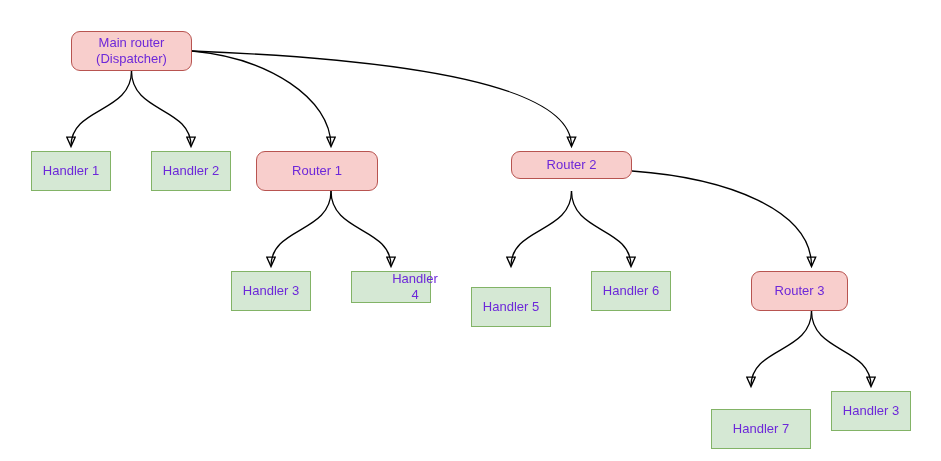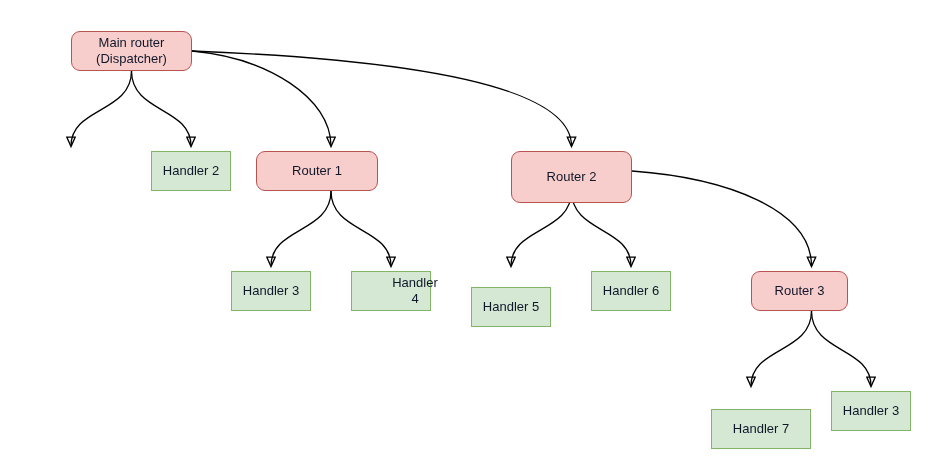--- a/index.html
+++ b/index.html
@@ -28,21 +28,21 @@
     stroke-width: 1.3;
   }
   .node {
     position: absolute;
     box-sizing: border-box;
     display: flex;
     align-items: center;
     justify-content: center;
     text-align: center;
     font-size: 13px;
-    color: #0f172a;
+    color: #6d28d9;
     line-height: 1.25;
   }
   .node span {
     white-space: pre-line;
   }
   .router {
     background: #f8cecc;
     border: 1px solid #b85450;
     border-radius: 9px;
   }
@@ -78,38 +78,41 @@
 
     <path d="M 811.5 311 C 811.5 353, 751 347, 751 386" marker-end="url(#arrow)"></path>
     <path d="M 811.5 311 C 811.5 353, 871 347, 871 386" marker-end="url(#arrow)"></path>
   </svg>
 
   <div class="node router" style="left:71px; top:31px; width:121px; height:40px;">
     <span>Main router
 (Dispatcher)</span>
   </div>
 
+  <div class="node handler" style="left:31px; top:151px; width:80px; height:40px;">
+    <span>Handler 1</span>
+  </div>
 
   <div class="node handler" style="left:151px; top:151px; width:80px; height:40px;text-align:right;">
     <span>Handler 2</span>
   </div>
 
   <div class="node router" style="left:256px; top:151px; width:122px; height:40px;">
     <span>Router 1</span>
   </div>
 
-  <div class="node router" style="left:511px; top:151px; width:121px; height:52px;align-items:center;">
+  <div class="node router" style="left:511px; top:151px; width:121px; height:28px;align-items:center;">
     <span>Router 2</span>
   </div>
 
   <div class="node handler" style="left:231px; top:271px; width:80px; height:40px;">
     <span>Handler 3</span>
   </div>
 
-  <div class="node handler" style="left:351px; top:271px; width:80px; height:40px;padding-left:48px;">
+  <div class="node handler" style="left:351px; top:271px; width:80px; height:32px;padding-left:48px;">
     <span>Handler 4</span>
   </div>
 
   <div class="node handler" style="left:471px; top:271px; width:80px; height:40px;margin-top:16px;">
     <span>Handler 5</span>
   </div>
 
   <div class="node handler" style="left:591px; top:271px; width:80px; height:40px;">
     <span>Handler 6</span>
   </div>

